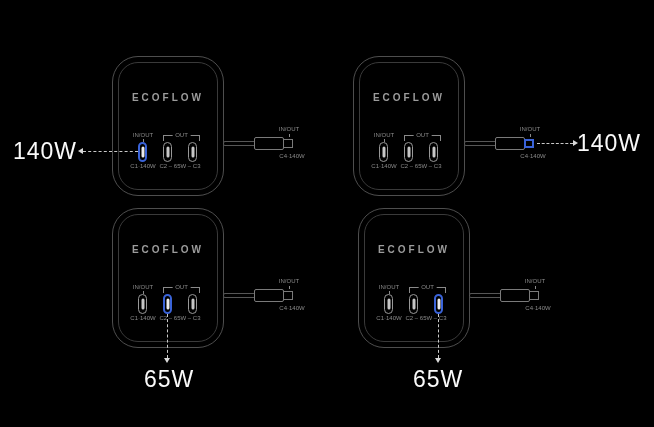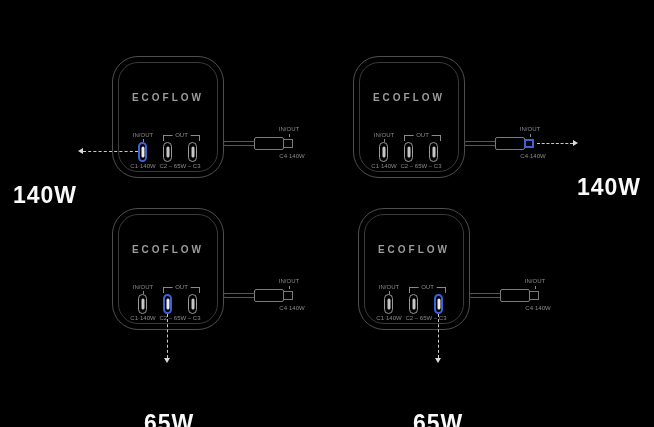--- a/index.html
+++ b/index.html
@@ -1,20 +1,20 @@
 <!DOCTYPE html>
 <html><head>
 <meta charset="utf-8">
 <style>
   html,body{margin:0;padding:0;background:#000;}
   .stage{position:relative;width:654px;height:427px;background:#000;overflow:hidden;
          font-family:"Liberation Sans",sans-serif;}
 
   
-  .charger{position:absolute;width:112px;height:122px;}
+  .charger{position:absolute;width:112px;height:140px;}
   .body-outline{position:absolute;inset:0;border:1px solid #4e4e4e;border-radius:26px;}
   .body-inner{position:absolute;inset:6px;border:1px solid #3a3a3a;border-radius:20px;}
   .logo{position:absolute;top:36px;left:0;right:0;text-align:center;
         font-size:10px;font-weight:700;letter-spacing:3px;color:#9c9c9c;white-space:nowrap;}
 
   .port{position:absolute;top:86px;width:9px;height:20px;box-sizing:border-box;
         border:1px solid #989898;border-radius:5px;background:#000;}
   .port::after{content:"";position:absolute;left:50%;top:50%;transform:translate(-50%,-50%);
         width:3px;height:11px;background:#c6c6c6;border-radius:2px;}
   .port.c1{left:26px;} .port.c2{left:51px;} .port.c3{left:76px;}
@@ -44,22 +44,22 @@
   .cable-tick{position:absolute;left:177px;top:78px;width:1px;height:3px;background:#8a8a8a;}
   .cable-bottom{top:97px;left:155px;width:50px;}
 
   
   #ch-tl{left:112px;top:56px;}
   #ch-tr{left:353px;top:56px;}
   #ch-bl{left:112px;top:208px;}
   #ch-br{left:358px;top:208px;}
 
   
-  .watt{position:absolute;font-size:23px;font-weight:700;color:#fafafa;
-        letter-spacing:1px;white-space:nowrap;margin-top:44px;}
+  .watt{position:absolute;font-size:23px;font-weight:400;color:#fafafa;
+        letter-spacing:1px;white-space:nowrap;}
   #wl-tl{left:13px;top:138px;}
   #wl-tr{left:577px;top:130px;}
   #wl-bl{left:144px;top:366px;}
   #wl-br{left:413px;top:366px;}
 
   .dash-h{position:absolute;height:0;border-top:1px dashed #c9c9c9;}
   .dash-v{position:absolute;width:0;border-left:1px dashed #c9c9c9;}
   #ln-tl{left:83px;top:151px;width:55px;}
   #ln-tr{left:537px;top:143px;width:36px;}
   #ln-bl{left:167px;top:314px;height:44px;}

